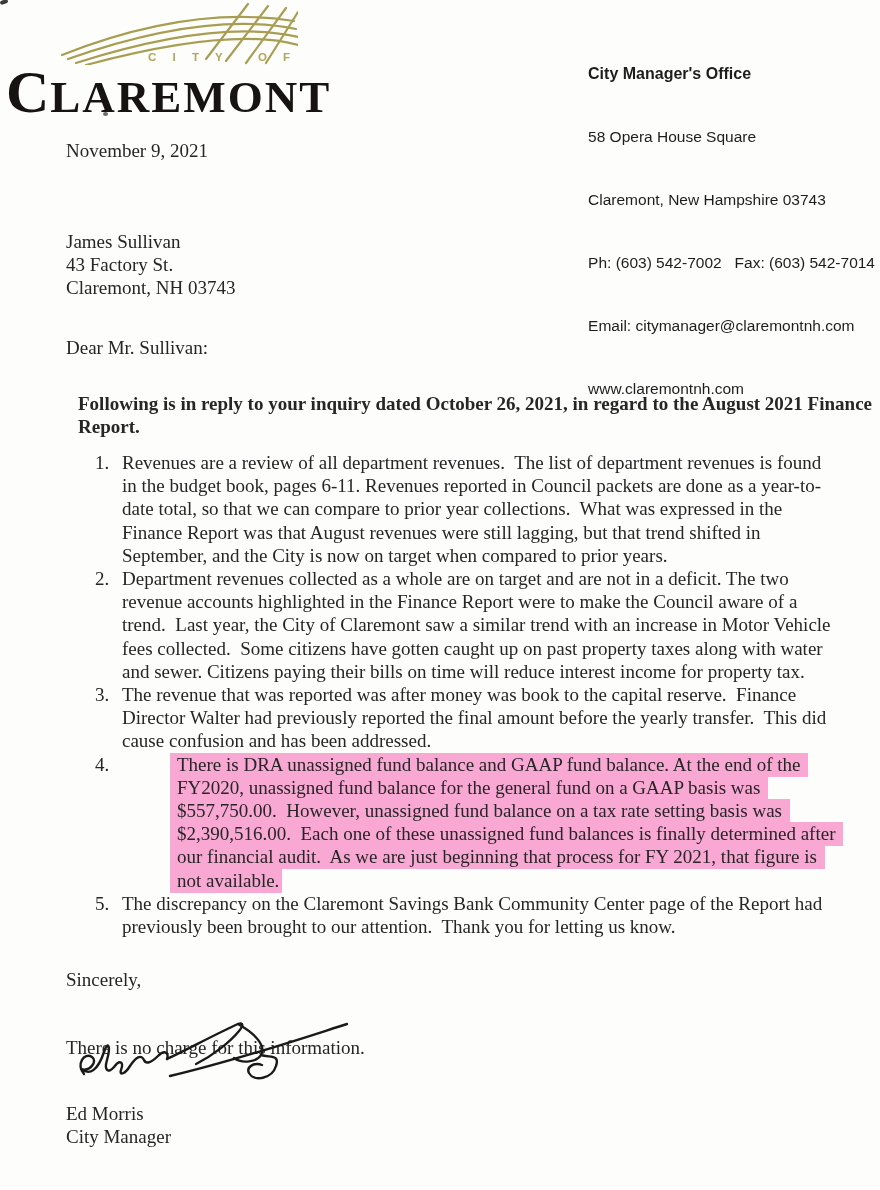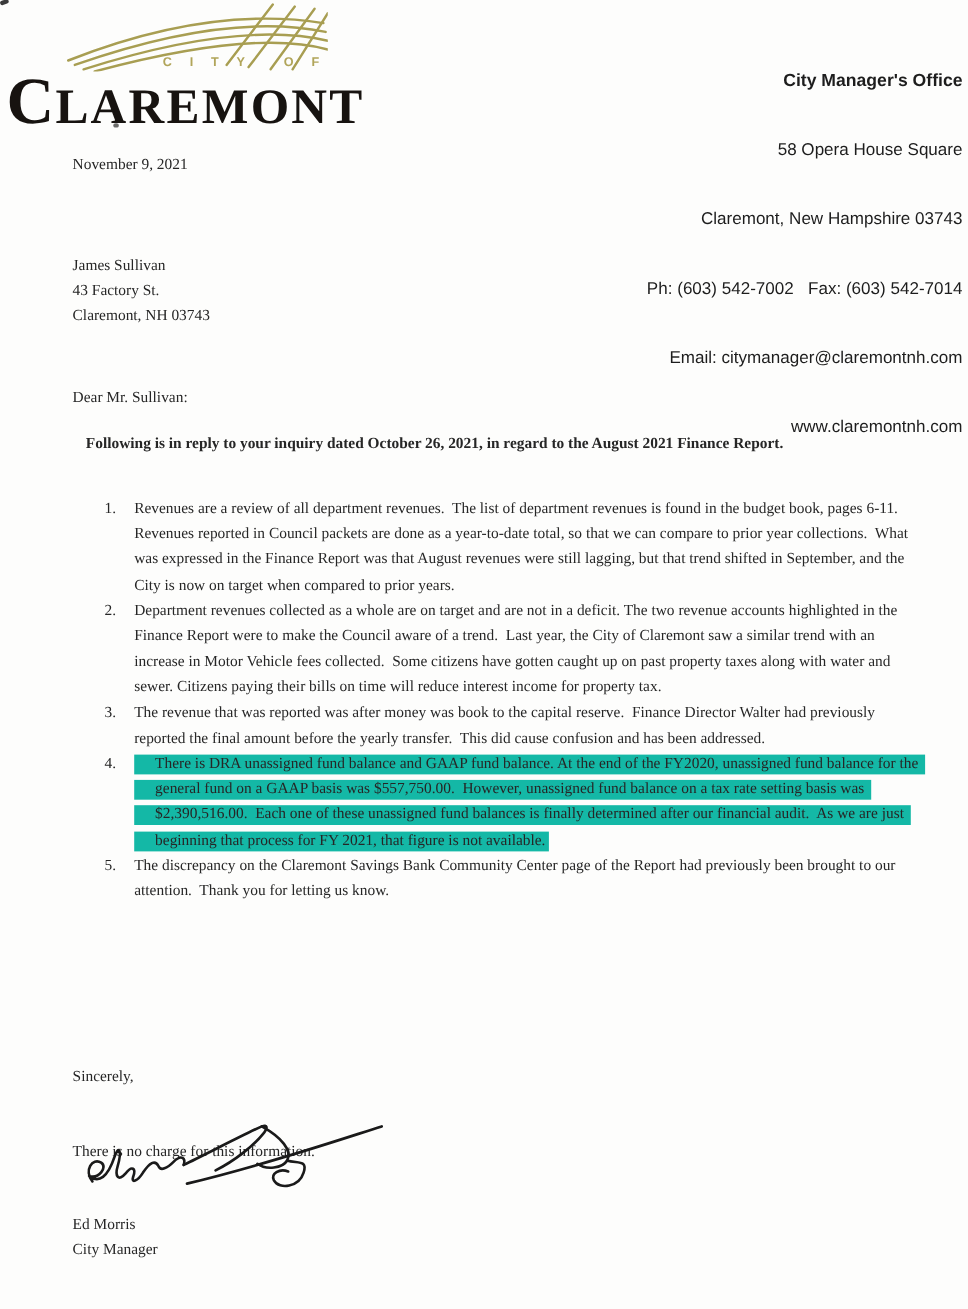--- a/index.html
+++ b/index.html
@@ -32,43 +32,43 @@
     position: absolute; left: 6px; top: 62px; width: 320px;
     font-family: "Liberation Serif", serif; color: #171310;
     white-space: nowrap; line-height: 1;
   }
   .wordmark .cap  { font-size: 60px; font-weight: bold; letter-spacing: 1px; }
   .wordmark .restw{ font-size: 45px; font-weight: bold; letter-spacing: 2px; }
 
   
   .contact {
     position: absolute; right: 5px; top: 21px;
-    text-align: right;
     font-family: "Liberation Sans", sans-serif;
     font-size: 15.5px; line-height: 21px; color: #1d1d1d;
     white-space: pre;
   }
   .contact .office { font-weight: bold; font-size: 16px; }
 
   
-  .serif19 { font-size: 14px; line-height: 23.2px; }
+  .serif19 { font-size: 19px; line-height: 23.2px; }
   .date       { position: absolute; left: 66px; top: 139px; }
   .recipient  { position: absolute; left: 66px; top: 230px; }
-  .salutation { position: absolute; left: 66px; top: 350px; }
+  .salutation { position: absolute; left: 66px; top: 336px; }
   .intro      { position: absolute; left: 66px; top: 380px; width: 806px; margin: 12px; white-space: pre-wrap; font-weight: bold; }
 
   .list { position: absolute; left: 66px; top: 451px; width: 778px; }
   .li   { display: flex; }
   .li .num { flex: 0 0 27px; margin-left: 29px; }
   .li .txt { flex: 1 1 auto; max-width: 715px; white-space: pre-wrap; }
   .hl {
-    background: #14b8a6;
+    background: #f9a8d4;
     box-decoration-break: clone;
     -webkit-box-decoration-break: clone;
-    padding: 1px 3px 2px 19px;
+    padding: 1px 3px 2px 7px;
+    margin-left: 48px;
   }
 
   .nocharge  { position: absolute; left: 66px; top: 1012px; margin-top: 24px; }
   .sincerely { position: absolute; left: 66px; top: 968px; }
   .signature { position: absolute; left: 68px; top: 1012px; width: 292px; height: 92px; }
   .signer    { position: absolute; left: 66px; top: 1102px; }
   .ccrow     { position: absolute; left: 66px; top: 1161px; margin-top: 40px; }
   .ccrow .cclabel { display: inline-block; width: 93px; }
 </style>
 </head>

